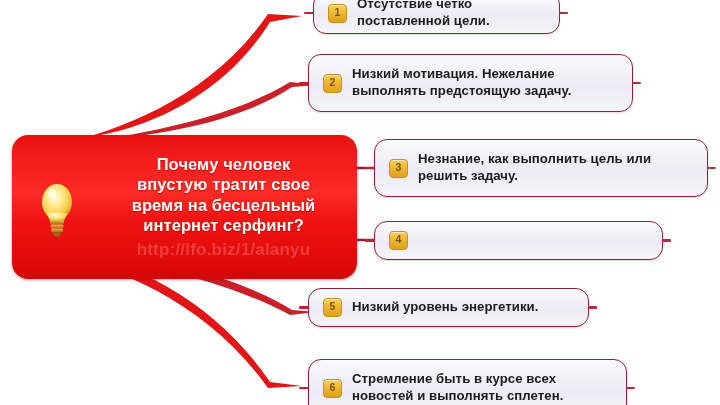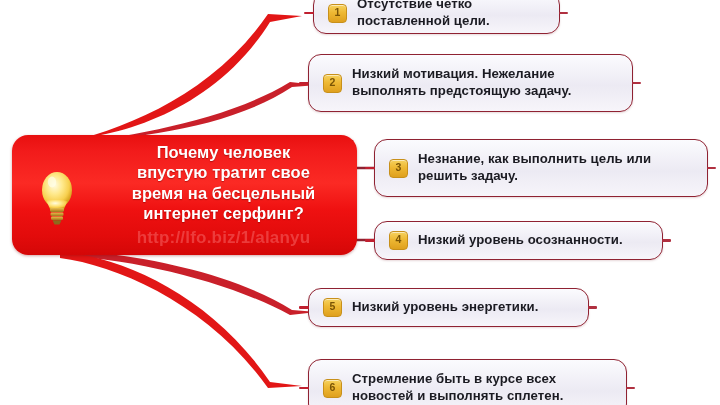--- a/index.html
+++ b/index.html
@@ -25,21 +25,21 @@
     width: 720px;
     height: 405px;
     pointer-events: none;
   }
   
   .central-node {
     position: absolute;
     left: 12px;
     top: 135px;
     width: 345px;
-    height: 120px;
+    height: 144px;
     border-radius: 16px;
     background: linear-gradient(to bottom,
         #e81010 0%,
         #f21b1b 14%,
         #fb2a24 40%,
         #ef1111 62%,
         #e20b0b 85%,
         #d40707 100%);
     box-shadow: 0 1px 3px rgba(120,0,0,0.35);
     box-sizing: border-box;
@@ -226,21 +226,20 @@
       <div class="branch-label">Незнание, как выполнить цель или
 решить задачу.</div>
     </div>
     <span class="right-stub"></span>
     <span class="left-stub"></span>
   </div>
 
   <div class="branch-node" style="left:374px; top:221px; width:289px; height:39px;">
     <div class="branch-row">
       <div class="badge">4</div>
-      <div class="branch-label">Низкий уровень осознанности.</div>
     </div>
     <span class="right-stub"></span>
     <span class="left-stub"></span>
   </div>
 
   <div class="branch-node" style="left:308px; top:288px; width:281px; height:39px;">
     <div class="branch-row">
       <div class="badge">5</div>
       <div class="branch-label">Низкий уровень энергетики.</div>
     </div>

